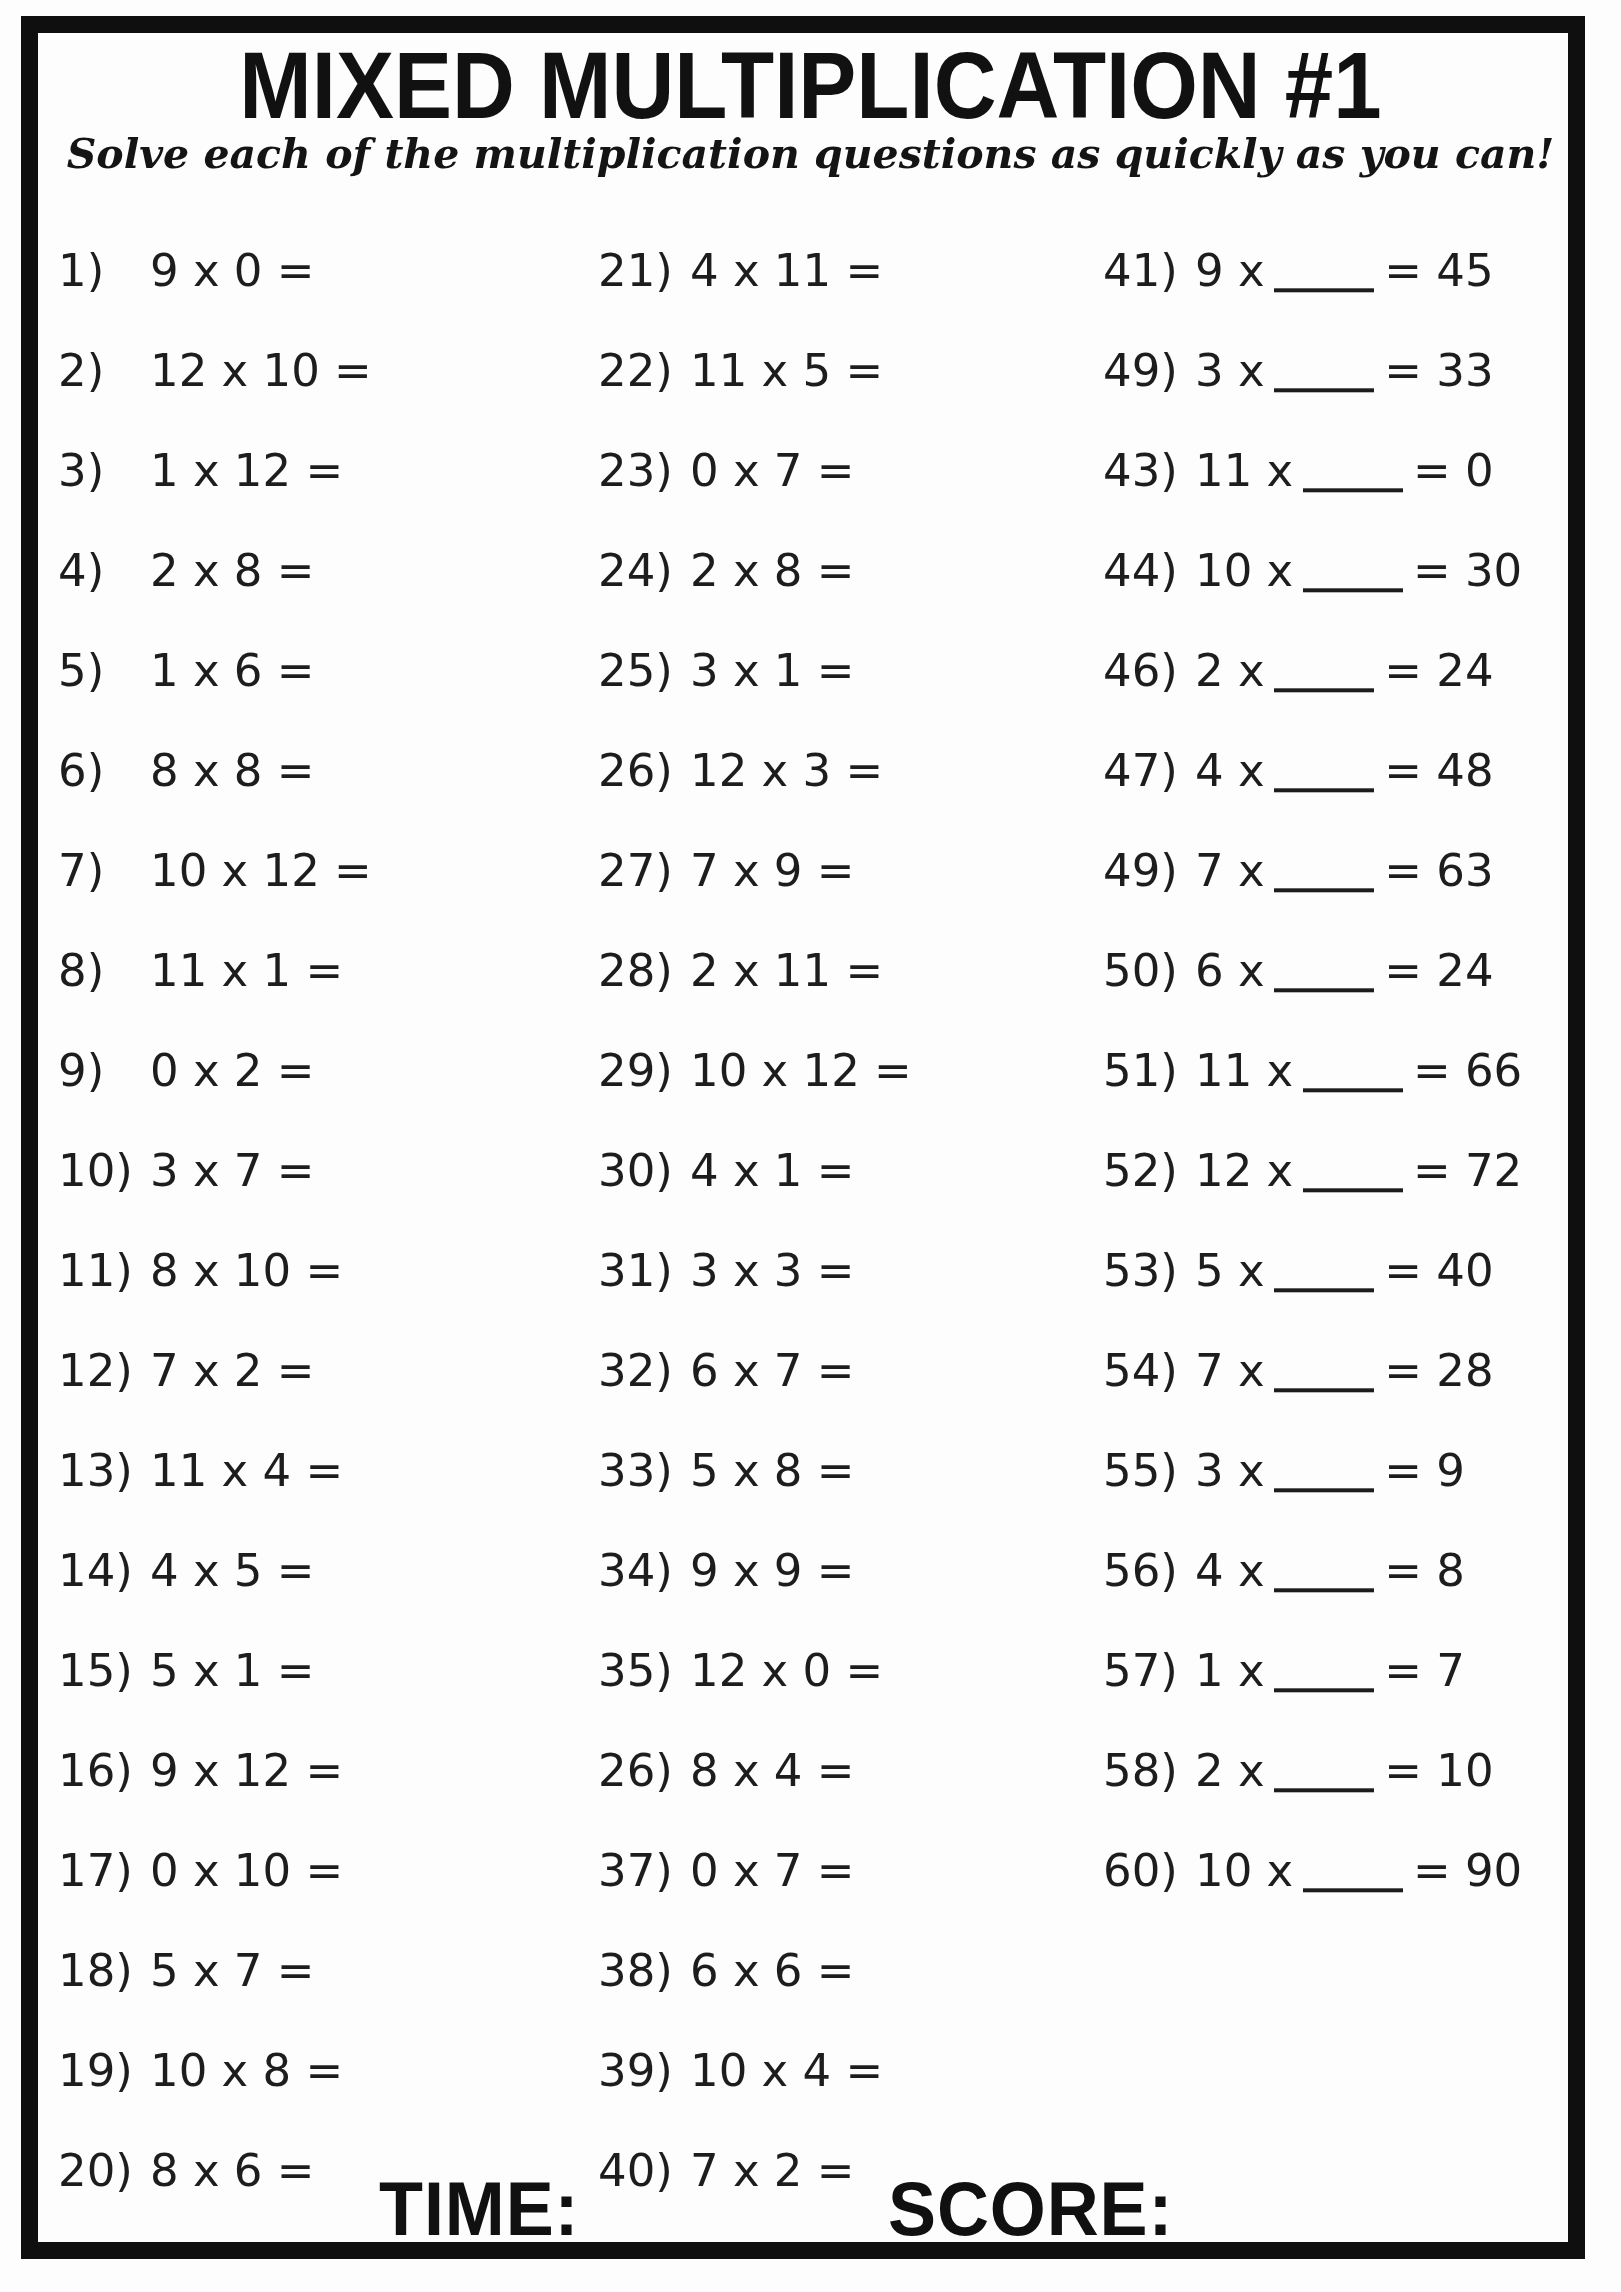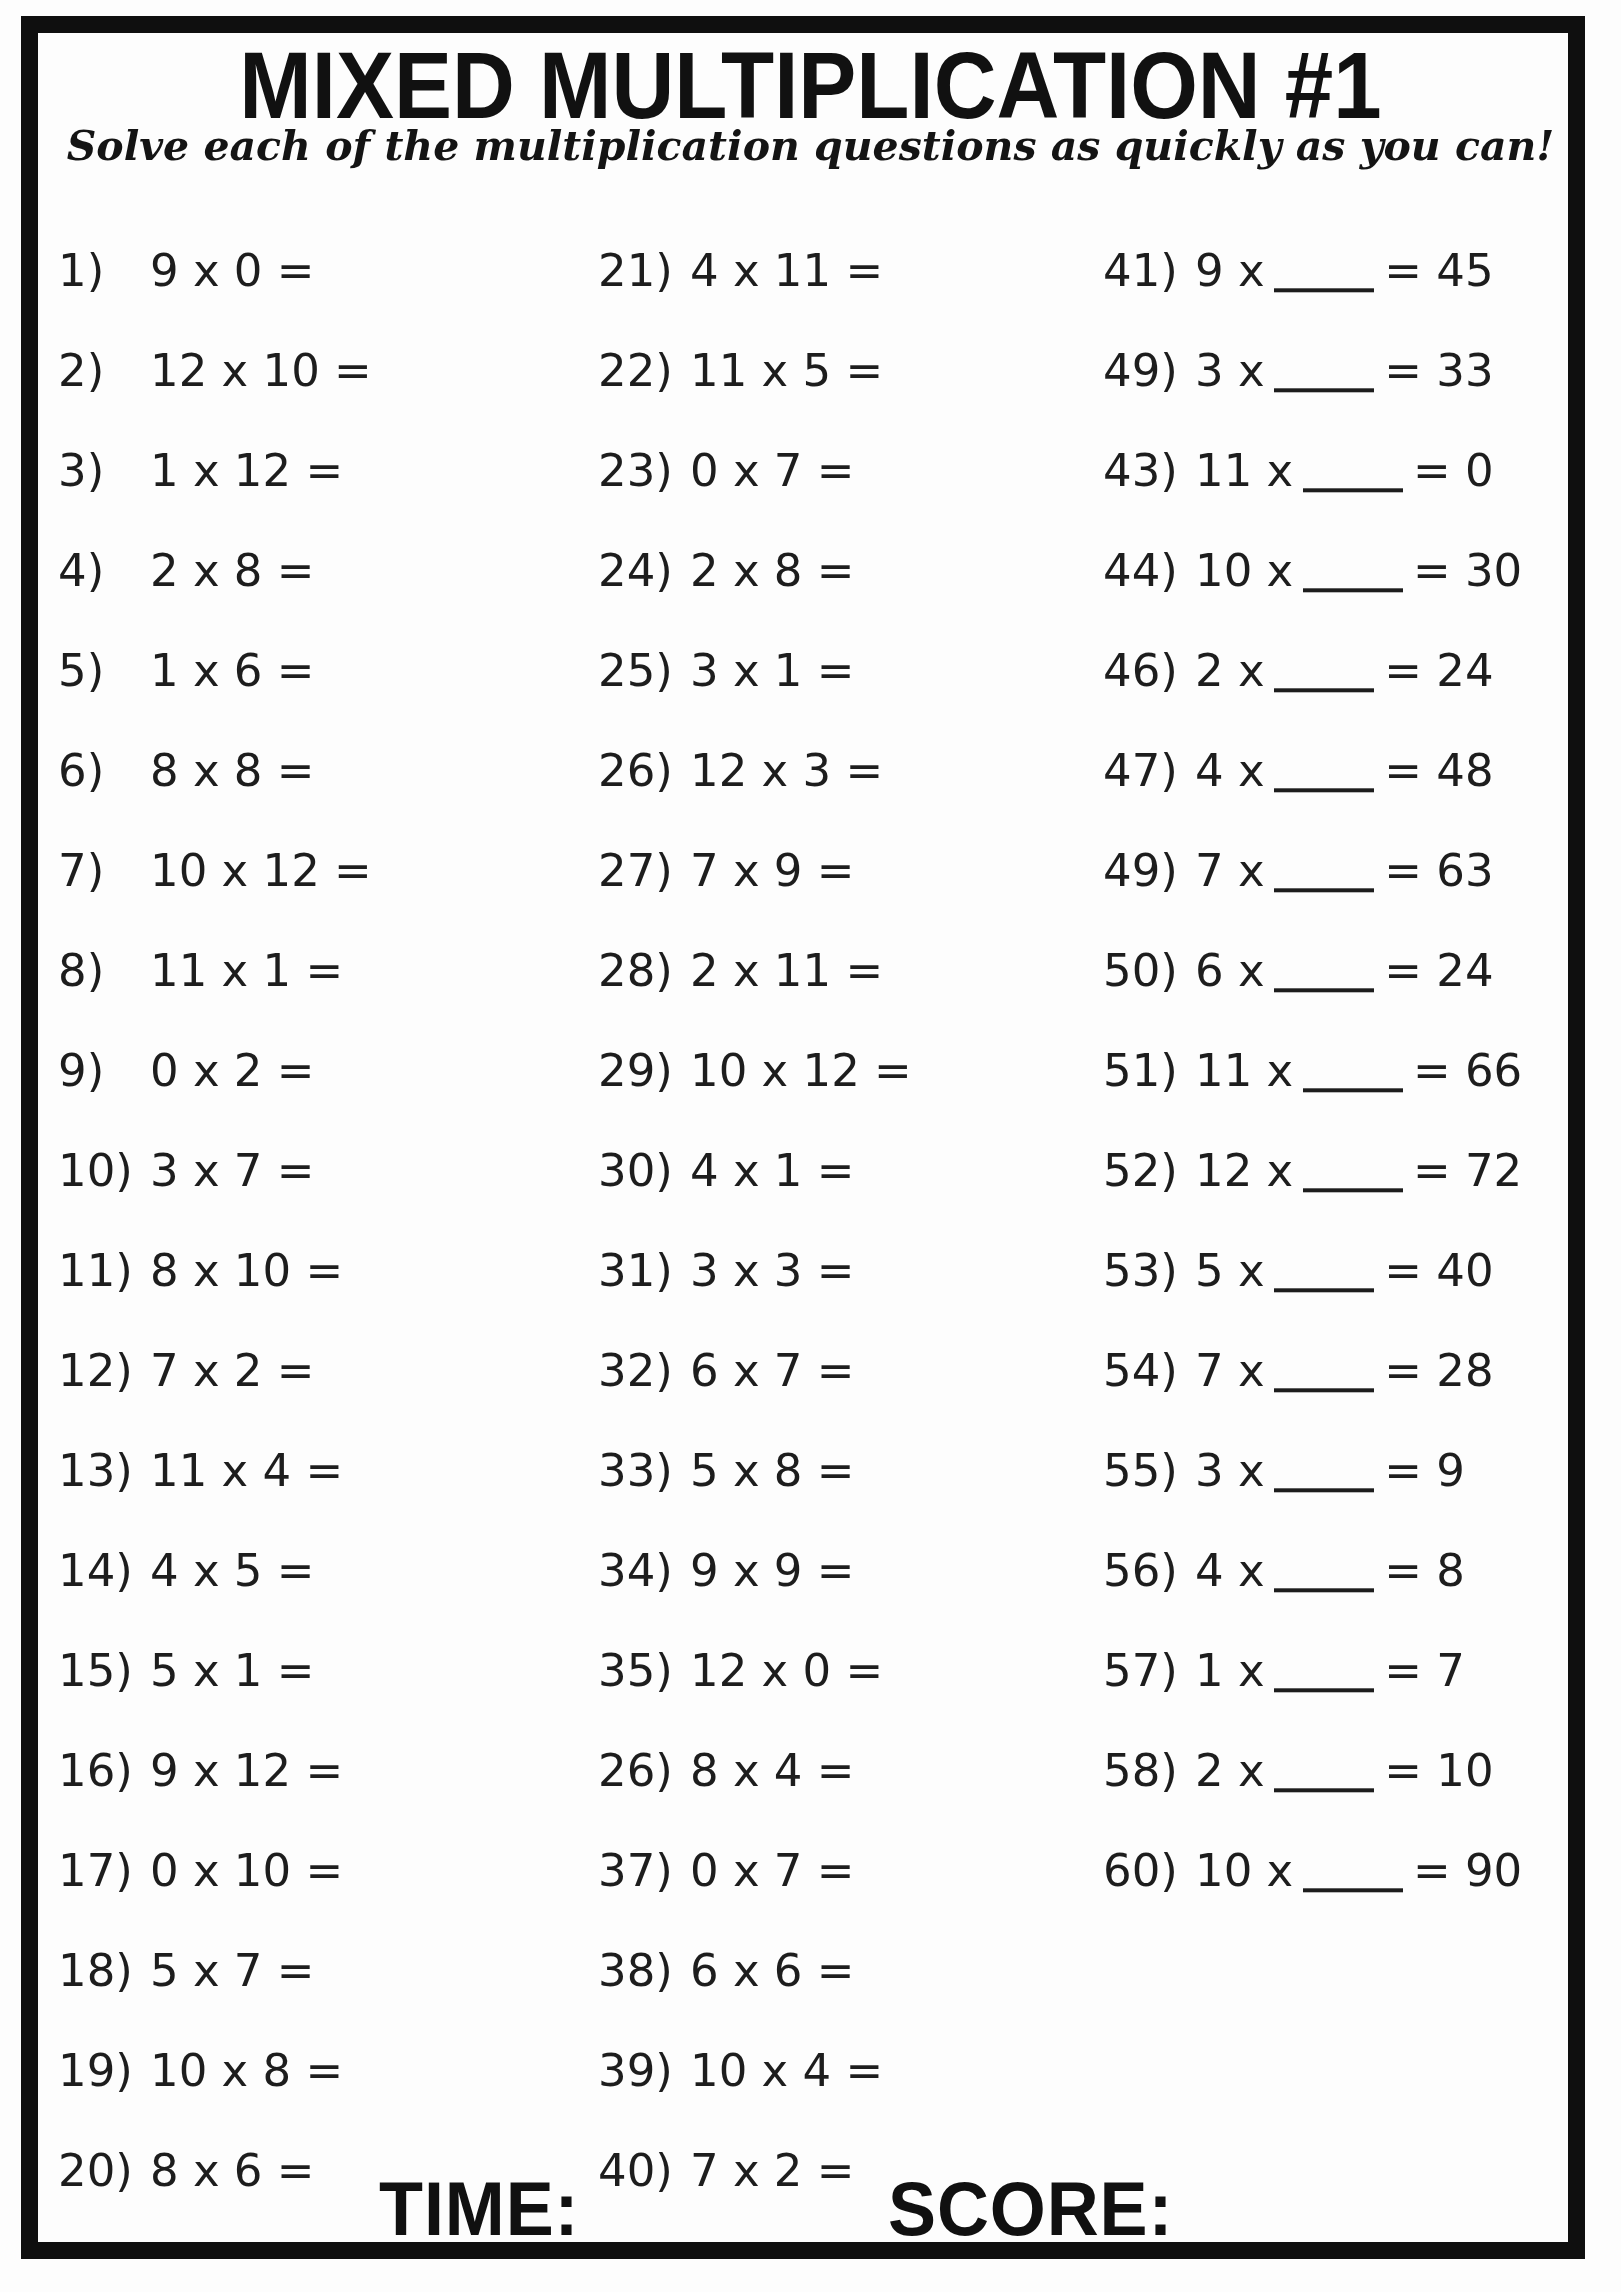--- a/index.html
+++ b/index.html
@@ -40,21 +40,21 @@
     letter-spacing: 0px;
     transform: scaleY(1.08);
     transform-origin: top center;
     color: #111111;
   }
   .subtitle {
     position: absolute;
     left: 0;
     right: 0;
     top: 120px;
-    margin: 4px;
+    margin: 12px;
     text-align: center;
     font-family: "DejaVu Serif", serif;
     font-style: italic;
     font-weight: 700;
     font-size: 41px;
     line-height: 1.1;
     color: #141414;
   }
   .grid {
     position: absolute;

